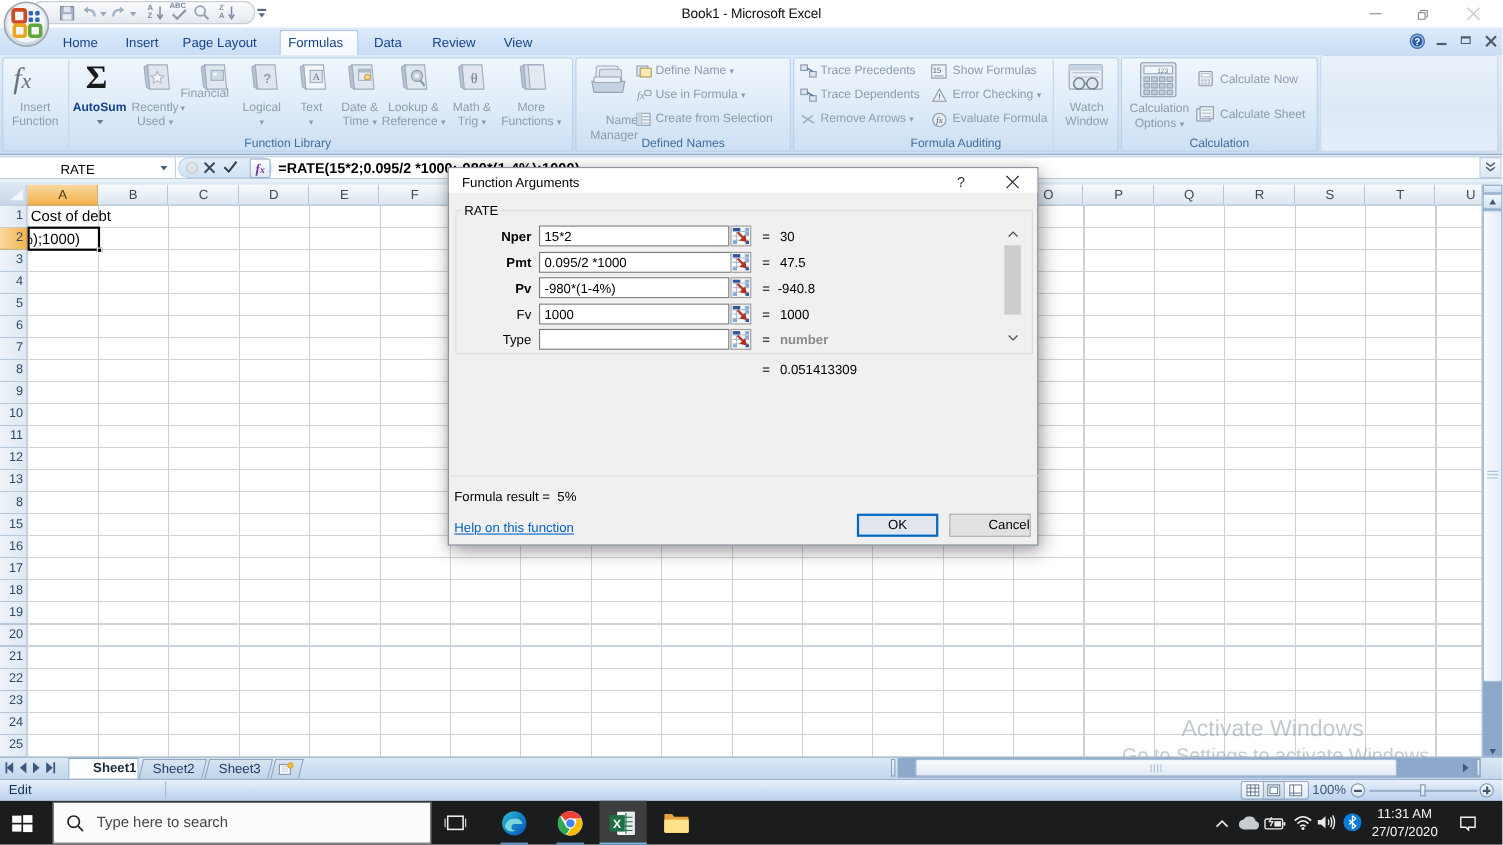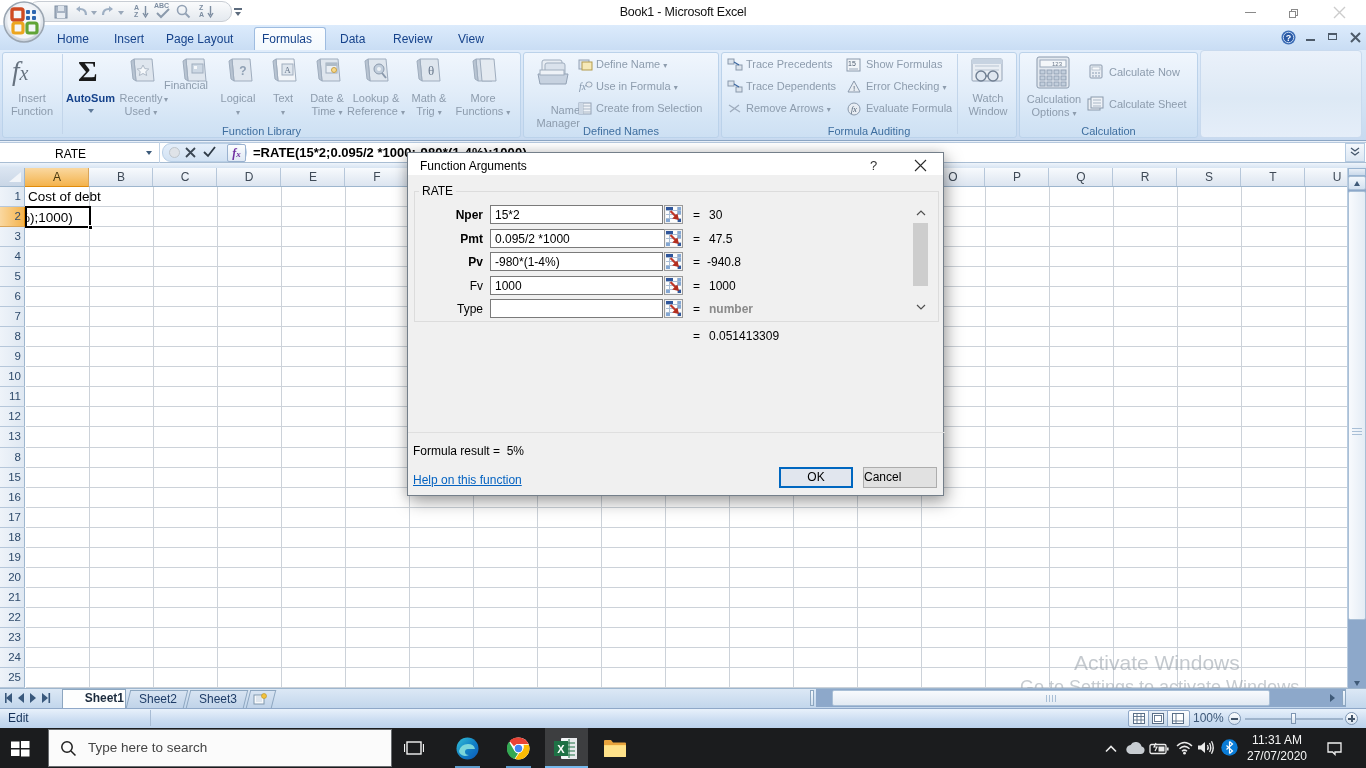--- a/index.html
+++ b/index.html
@@ -517,21 +517,21 @@
   <svg class="a" style="left:508px;top:150px" width="10" height="8">
       <path d="M1 2 L5 6 L9 2" fill="none" stroke="#505050" stroke-width="1.2"></path>
     </svg>
 
   <div class="a" style="left:285px;top:176px">=</div>
     <div class="a" style="left:301px;top:176px">0.051413309</div>
   <div class="a" style="left:0px;top:279px;width:537px;height:1px;background:#dfdfdf"></div>
   <div class="a" style="left:5px;top:291px">Formula result = &nbsp;5%</div>
   <div class="a" style="left:5px;top:320px;color:#0563c1;text-decoration:underline">Help on this function</div>
   <div class="a" style="left:371px;top:314px;width:74px;height:21px;background:#e1e6ee;border:2px solid #0067c0;text-align:center;line-height:17px">OK</div>
-  <div class="a" style="left:455px;top:314px;width:74px;height:21px;background:#e1e1e1;border:1px solid #adadad;text-align:left;line-height:19px">Cancel</div>
+  <div class="a" style="left:455px;top:314px;width:74px;height:21px;background:#e1e1e1;border:1px solid #adadad;text-align:right;line-height:19px">Cancel</div>
 </div>
 
 <div class="a" style="left:0;top:688px;width:1366px;height:20px;background:linear-gradient(#dce8f5,#c2d6ec);border-top:1px solid #9eb6ce"></div>
 <svg class="a" style="left:4px;top:691px" width="52" height="14">
 <path d="M2 7 L8 2 L8 12 Z" fill="#39587c"></path>
     <rect x="1" y="2" width="1.6" height="10" fill="#39587c"></rect>
 <path d="M14 7 L20 2 L20 12 Z" fill="#39587c"></path>
 <path d="M32 7 L26 2 L26 12 Z" fill="#39587c"></path>
 <path d="M44 7 L38 2 L38 12 Z" fill="#39587c"></path>
     <rect x="44.5" y="2" width="1.6" height="10" fill="#39587c"></rect>

